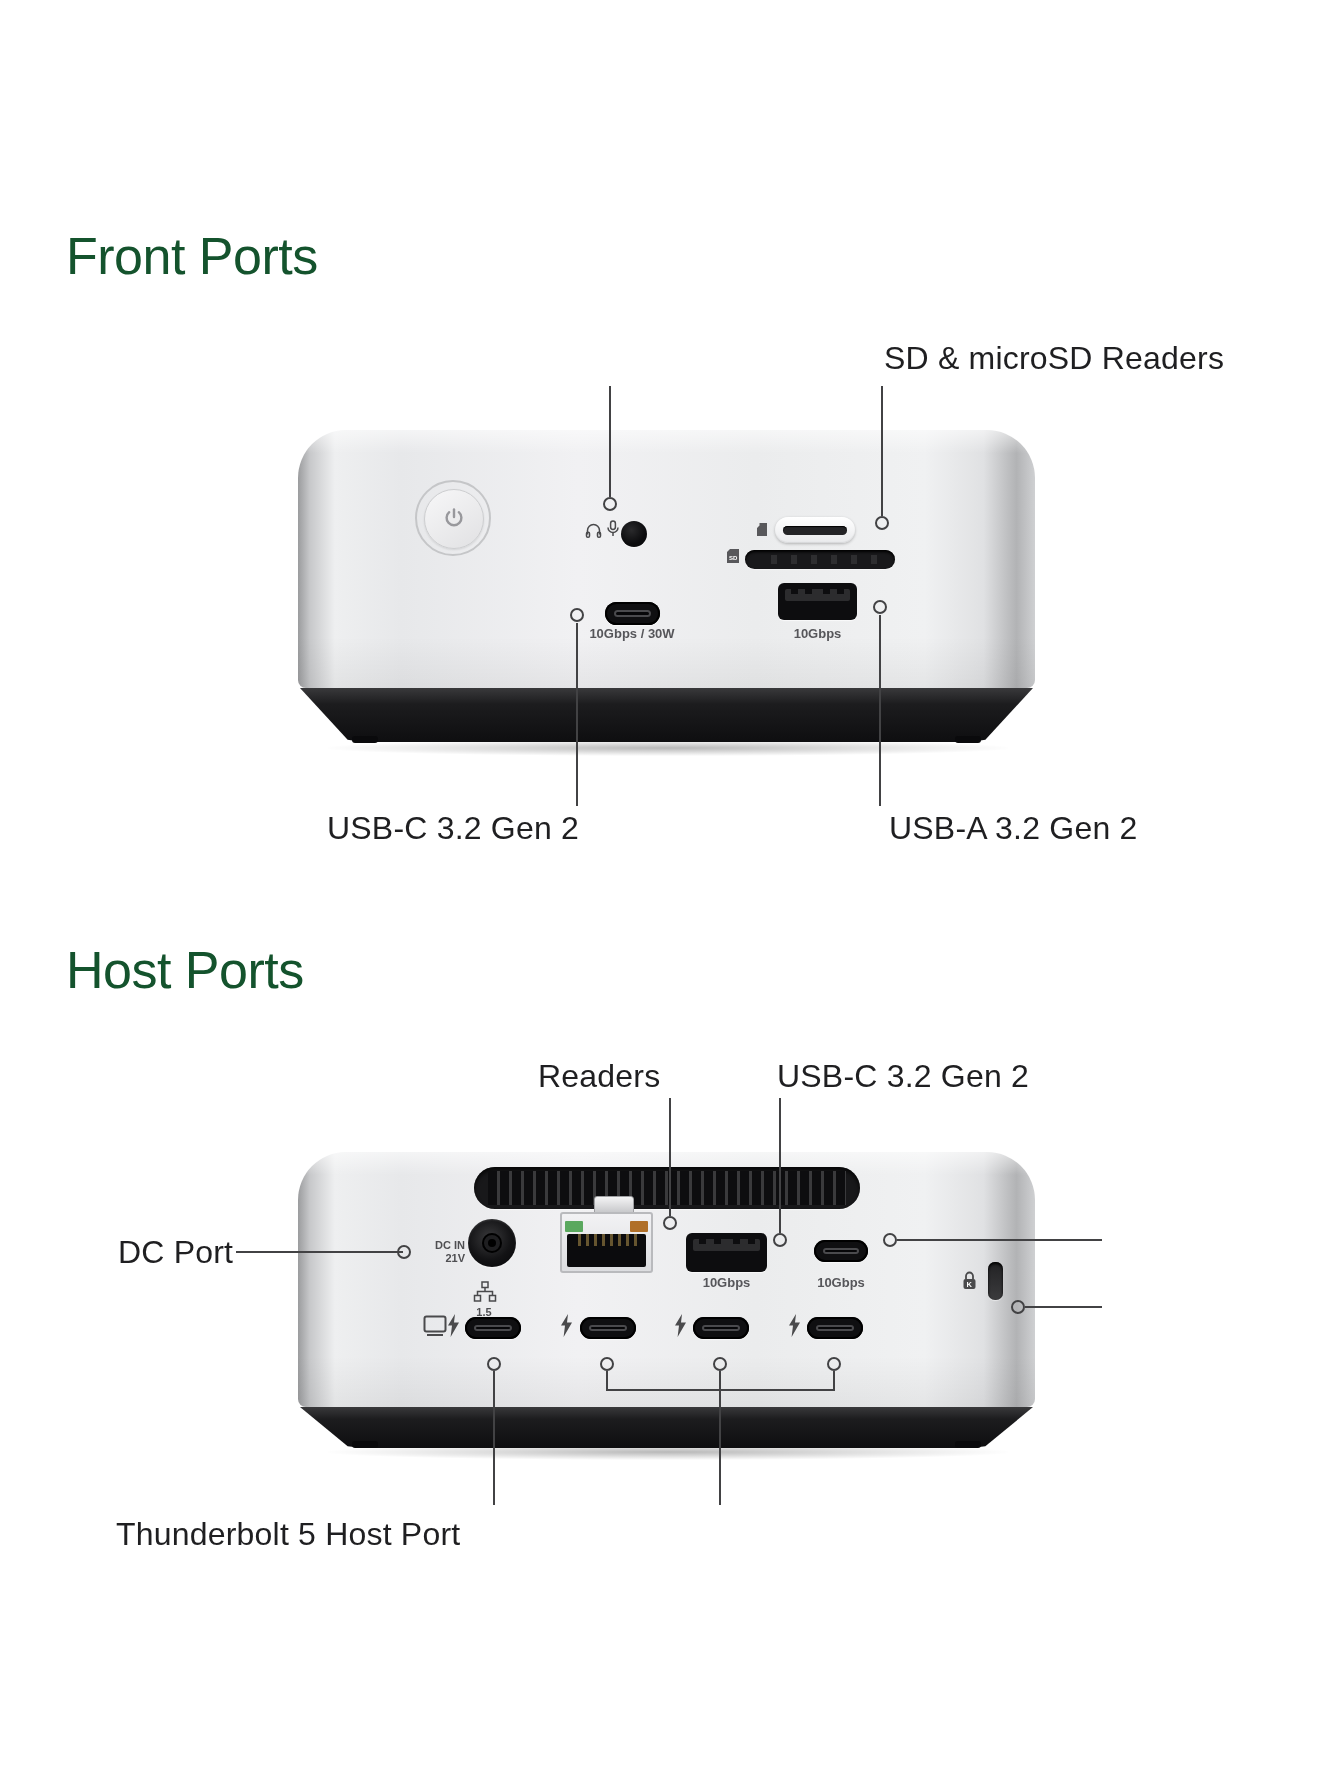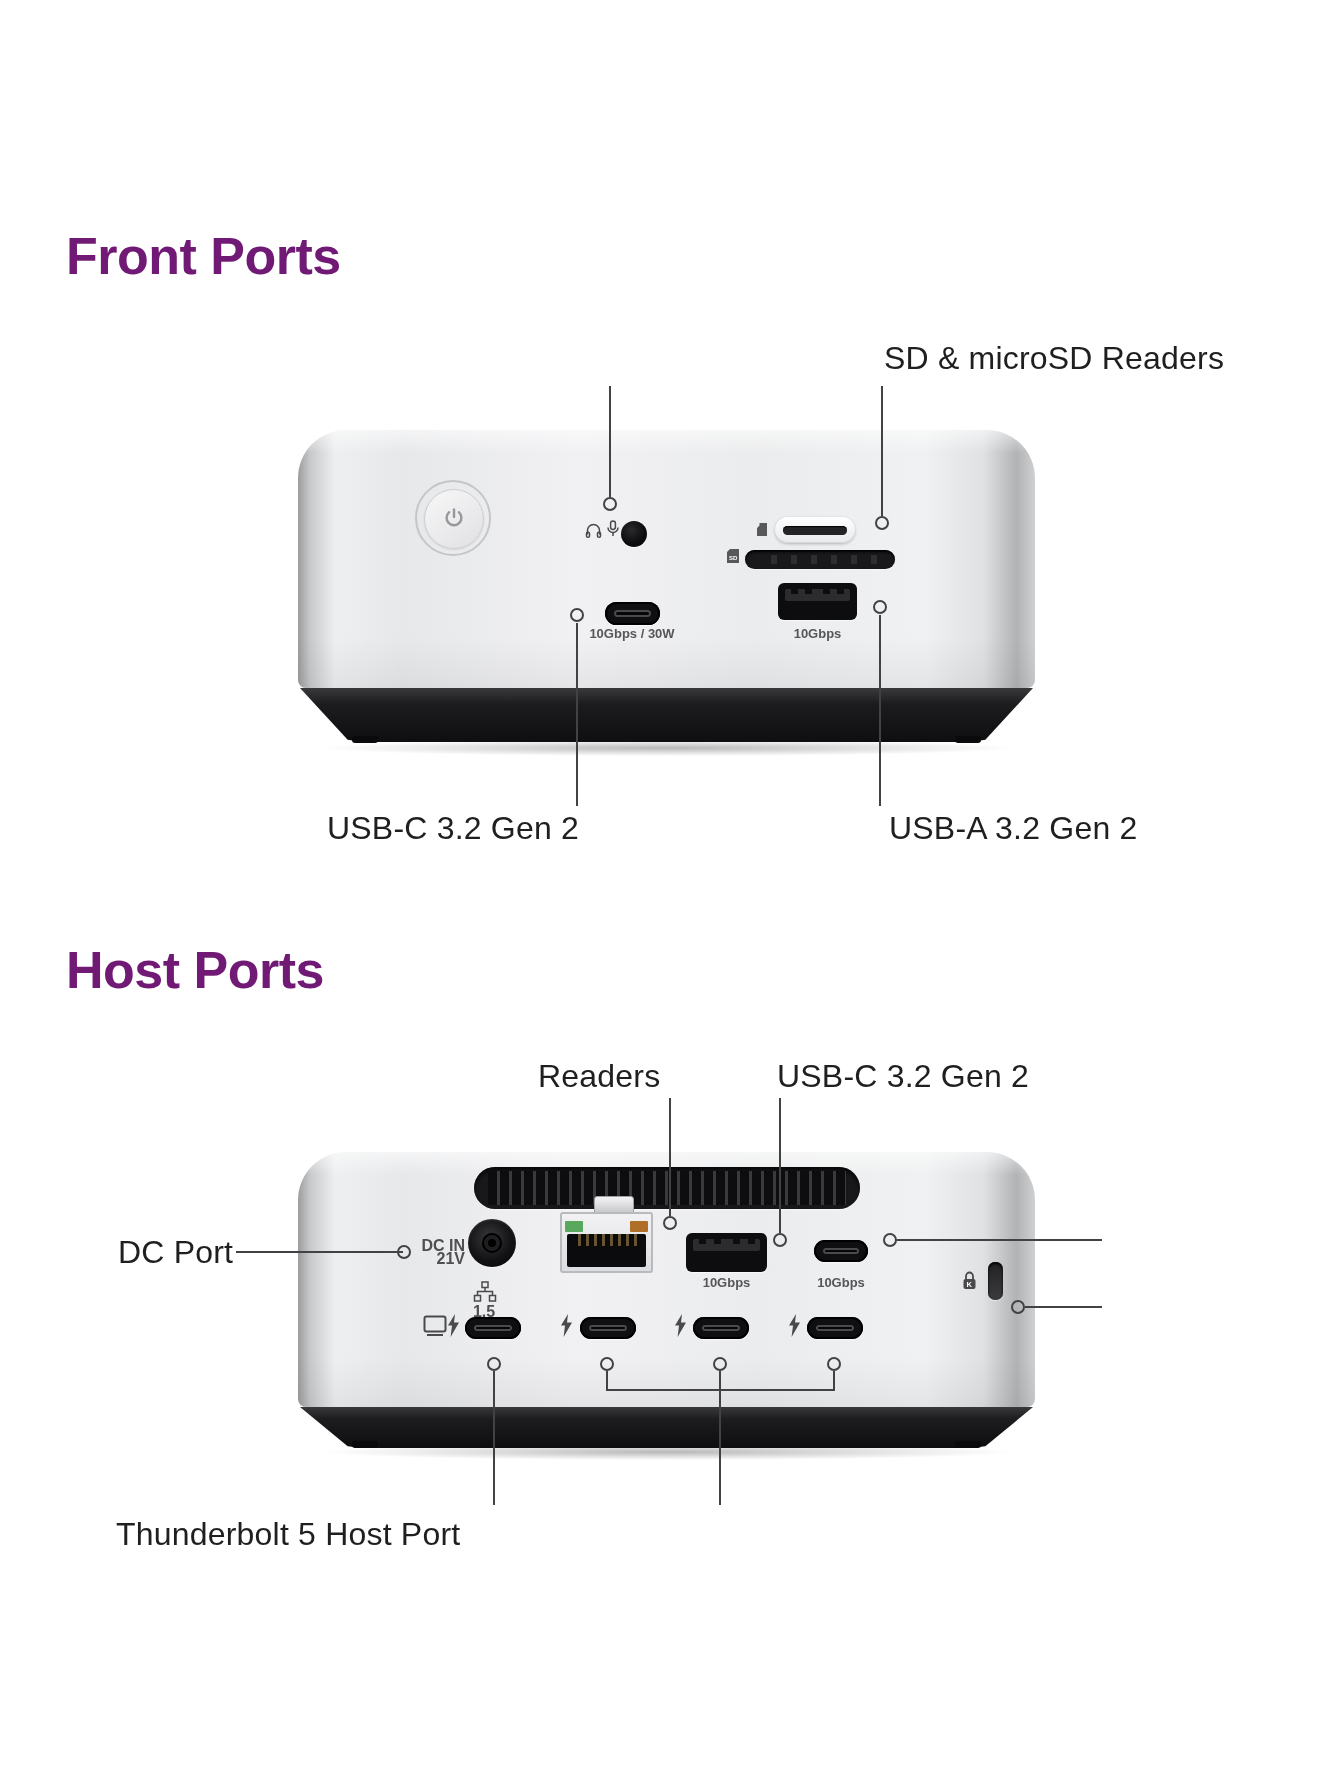--- a/index.html
+++ b/index.html
@@ -1,18 +1,18 @@
 <!DOCTYPE html>
 <html><head>
 <meta charset="utf-8">
 <style>
   html,body{margin:0;padding:0;background:#ffffff;}
   #canvas{position:relative;width:1328px;height:1771px;background:#ffffff;overflow:hidden;
           font-family:"Liberation Sans", sans-serif;}
-  .heading{position:absolute;font-size:52px;font-weight:700;letter-spacing:-0.5px;color:#701a75;}
+  .heading{position:absolute;font-size:52px;font-weight:400;letter-spacing:-0.5px;color:#14532d;}
   .callout-label{position:absolute;font-size:32px;font-weight:400;color:#1f1f21;letter-spacing:0.2px;white-space:nowrap;}
   .callout-label.two-line{line-height:42px;}
   .vline{position:absolute;width:2px;background:#424244;z-index:5;}
   .hline{position:absolute;height:2px;background:#424244;z-index:5;}
   .dot{position:absolute;width:14px;height:14px;border:2px solid #424244;border-radius:50%;
        background:transparent;box-sizing:border-box;z-index:6;}
   .device-face{position:absolute;left:298px;width:737px;border-radius:48px 48px 8px 8px;z-index:1;
     background:
       linear-gradient(180deg, rgba(255,255,255,0.55) 0%, rgba(255,255,255,0) 9%, rgba(0,0,0,0) 80%, rgba(0,0,0,0.05) 100%),
       linear-gradient(90deg,#9b9c9e 0%,#c7c8ca 1.6%,#eeeff0 5%,#e7e8ea 14%,#f1f1f3 38%,#ebeced 62%,#f0f1f2 85%,#e0e1e3 93%,#b2b3b5 97.5%,#cfd0d2 100%);}
@@ -28,21 +28,21 @@
     background:#060608;box-shadow:inset 0 0 0 2px #4a4a4d;}
   .caption{position:absolute;font-size:13px;font-weight:700;color:#56565a;text-align:center;white-space:nowrap;}
   .usba-port{position:absolute;background:#0d0d0f;border-radius:6px;box-shadow:0 1px 1px rgba(255,255,255,0.7);}
   .usba-tongue{position:absolute;left:7px;right:7px;top:6px;height:12px;background:#2c2c2e;border-radius:2px;}
   .usba-pin{position:absolute;top:0;width:7px;height:5px;background:#0d0d0f;}
   .icon{position:absolute;}
   .vent{position:absolute;border-radius:21px;background:#18181a;
     box-shadow:inset 0 3px 4px rgba(0,0,0,0.8), 0 1px 1px rgba(255,255,255,0.6);overflow:hidden;}
   .vent-slats{position:absolute;left:14px;right:14px;top:4px;bottom:4px;
     background:repeating-linear-gradient(90deg,#0d0d0f 0 9px,#3a3a3c 9px 12px);}
-  .cap2{position:absolute;font-size:16px;font-weight:700;color:#4f4f52;line-height:13px;white-space:nowrap;}
+  .cap2{position:absolute;font-size:11px;font-weight:700;color:#4f4f52;line-height:13px;white-space:nowrap;}
 </style>
 </head>
 <body>
 
 <div id="canvas">
 
   <div class="heading" style="left:66px;top:226px;">Front Ports</div>
 
   <div class="callout-label" style="left:884px;top:340px;">SD &amp; microSD Readers</div>
 

